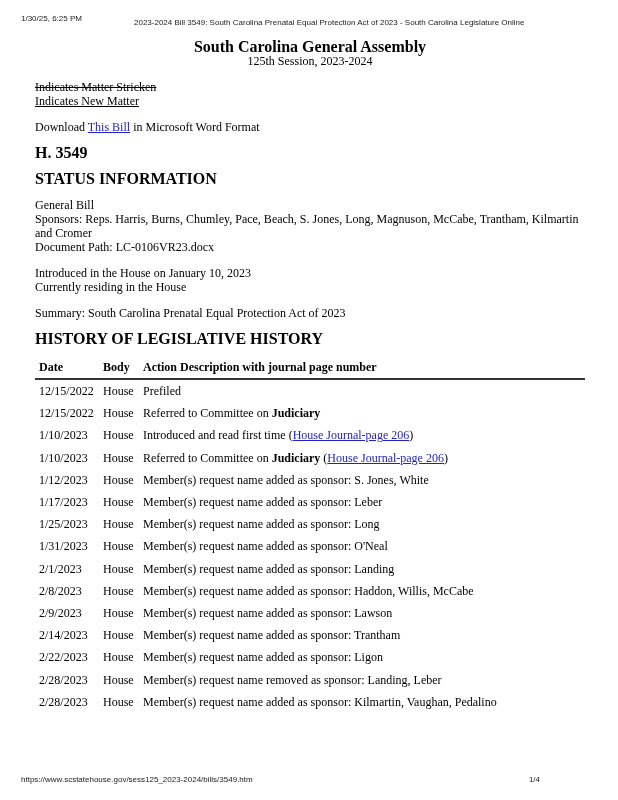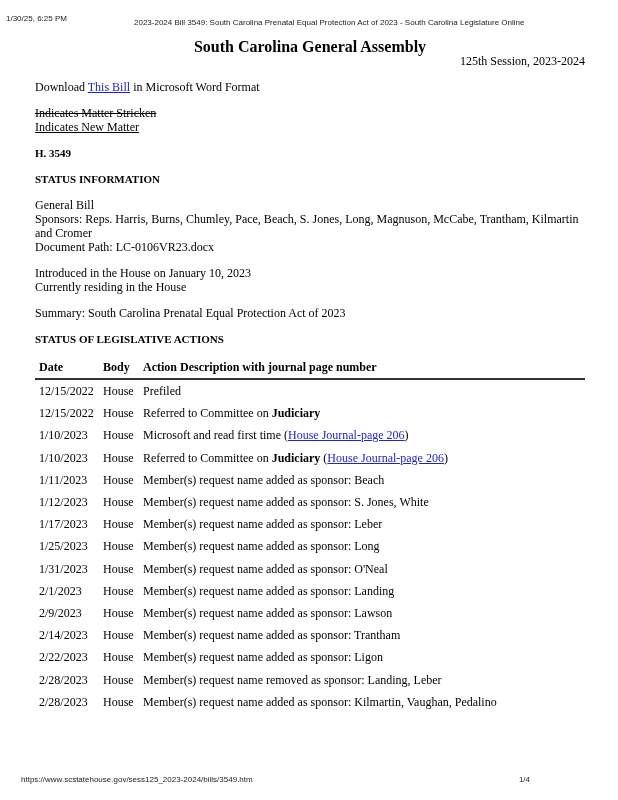--- a/index.html
+++ b/index.html
@@ -2,39 +2,39 @@
 <html><head>
   <meta charset="utf-8">
   <style>
     * { box-sizing: border-box; margin: 0; padding: 0; }
     html, body { width: 618px; height: 800px; background: #ffffff; overflow: hidden; }
     body { position: relative; color: #000; font-family: "Liberation Serif", serif; }
     .print-header {
       position: absolute; top: 14px; left: 0; width: 618px; height: 14px;
       font-family: "Liberation Sans", sans-serif; font-size: 8px; color: #222;
     }
-    .print-header .date { position: absolute; left: 6px; top: 0; }
+    .print-header .date { position: absolute; left: 21px; top: 0; }
     .print-header .title { position: absolute; left: 134px; top: 4px; }
     .print-footer {
       position: absolute; top: 775px; left: 0; width: 562px; height: 14px;
       font-family: "Liberation Sans", sans-serif; font-size: 8px; color: #222; text-decoration: underline;
     }
     .print-footer .url { position: absolute; left: 21px; top: 0; }
-    .print-footer .page { position: absolute; right: 32px; top: 0; }
+    .print-footer .page { position: absolute; right: 22px; top: 0; }
 
     .content { position: absolute; left: 35px; top: 40px; width: 550px; font-size: 12px; line-height: 14px; }
     .center-head { text-align: center; margin-bottom: 12px; }
     .center-head .org { font-weight: bold; font-size: 16px; line-height: 14px; }
-    .center-head .session { font-size: 12px; line-height: 14px; text-align: right; }
+    .center-head .session { font-size: 12px; line-height: 14px; }
     p { margin-bottom: 12px; }
     a.link { color: #1a0dab; text-decoration: underline; color: #2222cc; }
     .stricken { text-decoration: line-through; }
     .newmatter { text-decoration: underline; }
     .bold { font-weight: bold; }
-    h3 { font-size: 11px; font-weight: bold; margin-bottom: 12px; line-height: 14px; font-family: Liberation Serif, serif; }
+    h3 { font-size: 16px; font-weight: bold; margin-bottom: 12px; line-height: 14px; font-family: Liberation Serif, serif; }
 
     table.history { border-collapse: collapse; width: 550px; font-size: 12px; margin-top: 10px; }
     table.history th { text-align: left; font-weight: bold; padding: 4px 4px 4px 4px; border-bottom: 2px solid #333; line-height: 14px; }
     table.history td { padding: 4px 4px 4px 4px; line-height: 14.2px; vertical-align: top; white-space: nowrap; }
     table.history td.date, table.history th.date { width: 64px; padding-left: 4px; }
     table.history td.body, table.history th.body { width: 40px; }
   </style>
 </head>
 <body>
 
@@ -43,46 +43,46 @@
   <span class="title">2023-2024 Bill 3549: South Carolina Prenatal Equal Protection Act of 2023 - South Carolina Legislature Online</span>
 </div>
 
 <div class="content">
   <div class="center-head">
     <div class="org">South Carolina General Assembly</div>
     <div class="session">125th Session, 2023-2024</div>
   </div>
 
   <p>
-    <span>Download </span><a class="link" href="#">This Bill</a><span> in Microsoft Word Format</span>
+    <span class="stricken">Indicates Matter Stricken</span><br>
+    <span class="newmatter">Indicates New Matter</span>
   </p>
 
   <p>
-    <span class="stricken">Indicates Matter Stricken</span><br>
-    <span class="newmatter">Indicates New Matter</span>
+    <span>Download </span><a class="link" href="#">This Bill</a><span> in Microsoft Word Format</span>
   </p>
 
   <h3>H. 3549</h3>
 
   <h3>STATUS INFORMATION</h3>
 
   <p>
     <span>General Bill</span><br>
     <span>Sponsors: Reps. Harris, Burns, Chumley, Pace, Beach, S. Jones, Long, Magnuson, McCabe, Trantham, Kilmartin and Cromer</span><br>
     <span>Document Path: LC-0106VR23.docx</span>
   </p>
 
   <p>
     <span>Introduced in the House on January 10, 2023</span><br>
     <span>Currently residing in the House</span>
   </p>
 
   <p>Summary: South Carolina Prenatal Equal Protection Act of 2023</p>
 
-  <h3 style="margin-bottom:0;">STATUS OF LEGISLATIVE ACTIONS</h3>
+  <h3 style="margin-bottom:0;">HISTORY OF LEGISLATIVE HISTORY</h3>
 
   <table class="history">
     <thead>
       <tr>
         <th class="date">Date</th>
         <th class="body">Body</th>
         <th>Action Description with journal page number</th>
       </tr>
     </thead>
     <tbody id="history-body">
@@ -92,31 +92,26 @@
           <td><span>Prefiled</span></td>
         </tr>
         <tr>
           <td class="date">12/15/2022</td>
           <td class="body">House</td>
           <td><span>Referred to Committee on </span><span class="bold">Judiciary</span></td>
         </tr>
         <tr>
           <td class="date">1/10/2023</td>
           <td class="body">House</td>
-          <td><span>Microsoft and read first time </span>(<a class="link" href="#">House Journal-page 206</a>)</td>
+          <td><span>Introduced and read first time </span>(<a class="link" href="#">House Journal-page 206</a>)</td>
         </tr>
         <tr>
           <td class="date">1/10/2023</td>
           <td class="body">House</td>
           <td><span>Referred to Committee on </span><span class="bold">Judiciary</span> (<a class="link" href="#">House Journal-page 206</a>)</td>
-        </tr>
-        <tr>
-          <td class="date">1/11/2023</td>
-          <td class="body">House</td>
-          <td><span>Member(s) request name added as sponsor: Beach</span></td>
         </tr>
         <tr>
           <td class="date">1/12/2023</td>
           <td class="body">House</td>
           <td><span>Member(s) request name added as sponsor: S. Jones, White</span></td>
         </tr>
         <tr>
           <td class="date">1/17/2023</td>
           <td class="body">House</td>
           <td><span>Member(s) request name added as sponsor: Leber</span></td>
@@ -128,20 +123,25 @@
         </tr>
         <tr>
           <td class="date">1/31/2023</td>
           <td class="body">House</td>
           <td><span>Member(s) request name added as sponsor: O'Neal</span></td>
         </tr>
         <tr>
           <td class="date">2/1/2023</td>
           <td class="body">House</td>
           <td><span>Member(s) request name added as sponsor: Landing</span></td>
+        </tr>
+        <tr>
+          <td class="date">2/8/2023</td>
+          <td class="body">House</td>
+          <td><span>Member(s) request name added as sponsor: Haddon, Willis, McCabe</span></td>
         </tr>
         <tr>
           <td class="date">2/9/2023</td>
           <td class="body">House</td>
           <td><span>Member(s) request name added as sponsor: Lawson</span></td>
         </tr>
         <tr>
           <td class="date">2/14/2023</td>
           <td class="body">House</td>
           <td><span>Member(s) request name added as sponsor: Trantham</span></td>

